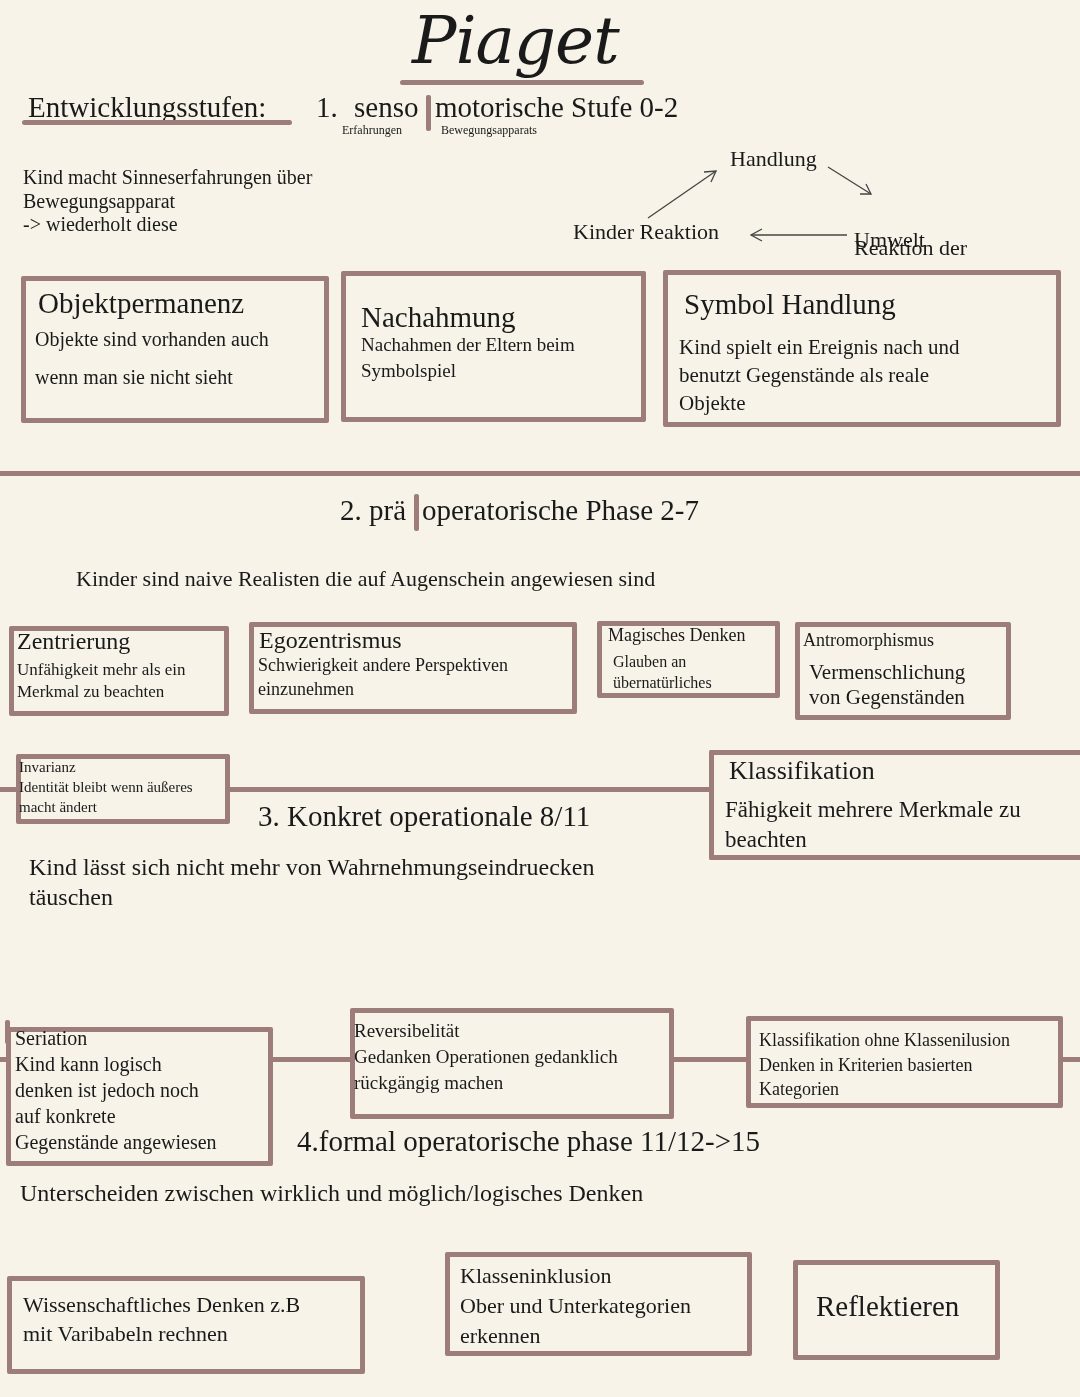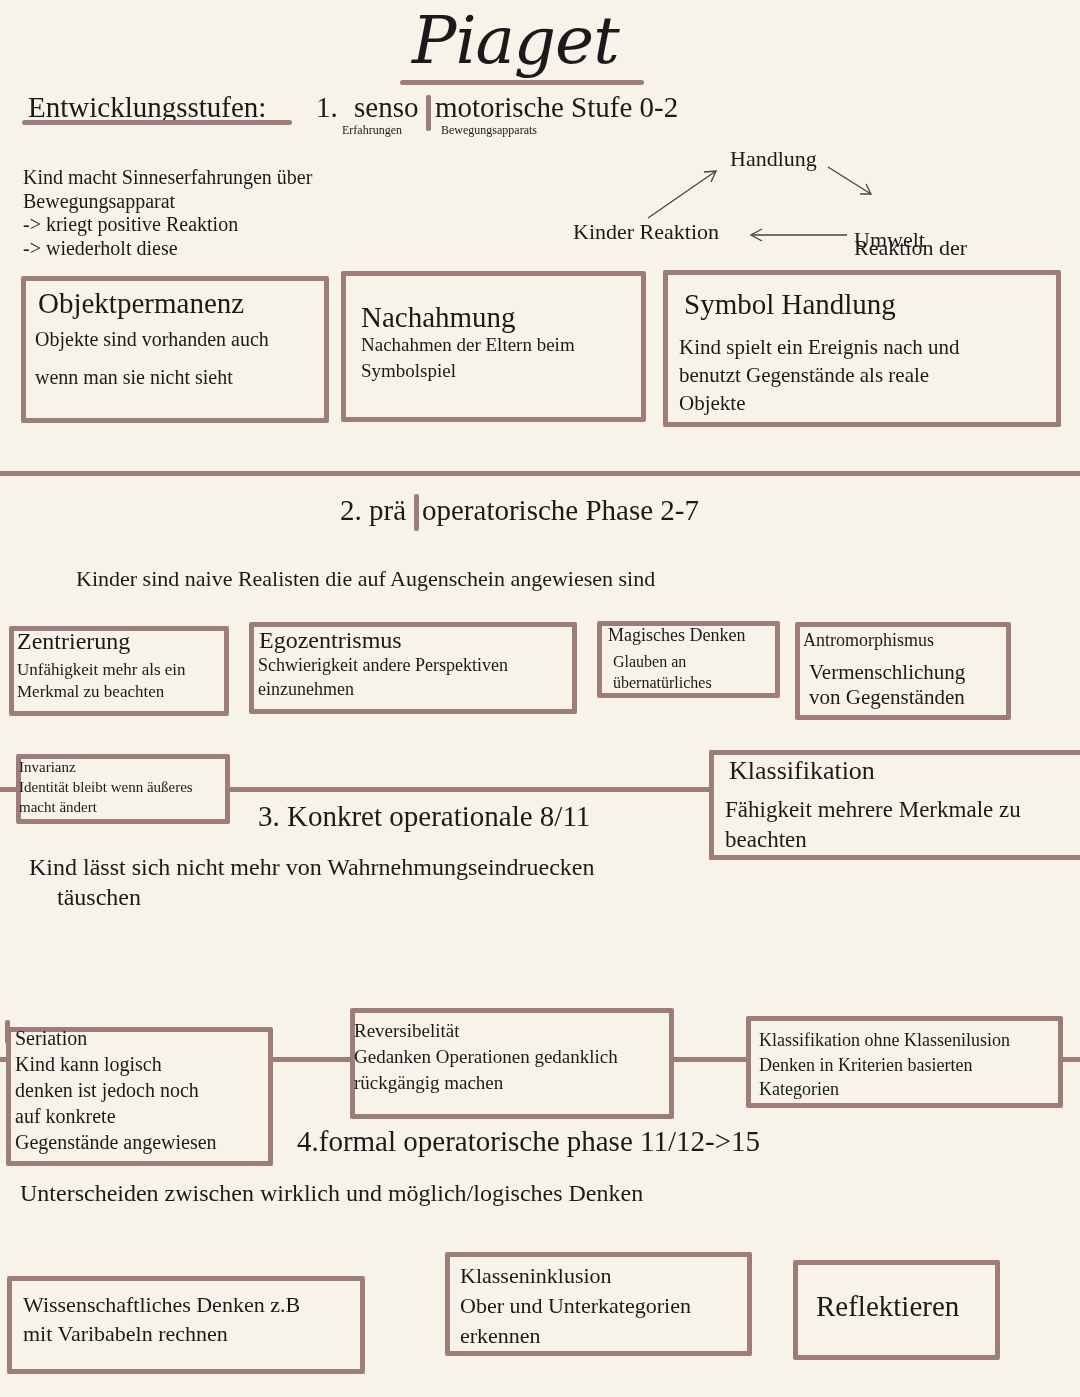--- a/index.html
+++ b/index.html
@@ -39,21 +39,20 @@
 <div class="abs t" style="left:316px; top:90px; font-size:29px;">1.</div>
 <div class="abs t" style="left:354px; top:90px; font-size:29px;">senso</div>
 <div class="vline" style="left:426px; top:95px; height:36px;"></div>
 <div class="abs t" style="left:435px; top:90px; font-size:29px;">motorische Stufe 0-2</div>
 <div class="abs t" style="left:342px; top:123px; font-size:12px;">Erfahrungen</div>
 <div class="abs t" style="left:441px; top:123px; font-size:12px;">Bewegungsapparats</div>
 
 <div class="abs" style="left:23px; top:166px; font-size:20px; line-height:25.5px;">
   <div class="t">Kind macht Sinneserfahrungen über</div>
   <div class="t">Bewegungsapparat</div>
-  <div class="t">-&gt; kriegt positive Reaktion</div>
   <div class="t">-&gt; wiederholt diese</div>
 </div>
 
 <div class="abs t" style="left:721px; top:146px; font-size:22px;margin-left:9px;">Handlung</div>
 <div class="abs t" style="left:854px; top:199px; font-size:22px;margin-top:36px;">Reaktion der</div>
 <div class="abs t" style="left:854px; top:227px; font-size:22px;">Umwelt</div>
 <div class="abs t" style="left:573px; top:219px; font-size:22px;">Kinder Reaktion</div>
 
 <svg class="arrow" style="left:0; top:0;" width="1080" height="260">
   <line x1="648" y1="218" x2="716" y2="171" stroke="#444" stroke-width="1.3"></line>
@@ -116,21 +115,21 @@
 <div class="abs t" style="left:19px; top:799px; font-size:15px;">macht ändert</div>
 
 <div class="abs t" style="left:258px; top:799px; font-size:29px;">3. Konkret operationale 8/11</div>
 
 <div class="box" style="left:709px; top:750px; width:380px; height:110px; border-right:none;"></div>
 <div class="abs t" style="left:729px; top:756px; font-size:26px;">Klassifikation</div>
 <div class="abs t" style="left:725px; top:796px; font-size:23px;">Fähigkeit mehrere Merkmale zu</div>
 <div class="abs t" style="left:725px; top:826px; font-size:23px;">beachten</div>
 
 <div class="abs t" style="left:29px; top:853px; font-size:24px;">Kind lässt sich nicht mehr von Wahrnehmungseindruecken</div>
-<div class="abs t" style="left:29px; top:883px; font-size:24px;margin-left:28px;">täuschen</div>
+<div class="abs t" style="left:29px; top:883px; font-size:24px;">täuschen</div>
 
 <div class="hline" style="left:0; top:1057px; width:10px;"></div>
 <div class="vline" style="left:5px; top:1020px; height:24px;"></div>
 <div class="hline" style="left:270px; top:1057px; width:82px;"></div>
 <div class="hline" style="left:672px; top:1057px; width:78px;"></div>
 <div class="hline" style="left:1062px; top:1057px; width:18px;"></div>
 
 <div class="box" style="left:6px; top:1027px; width:267px; height:139px;"></div>
 <div class="abs t" style="left:15px; top:1027px; font-size:20px;">Seriation</div>
 <div class="abs t" style="left:15px; top:1053px; font-size:20px;">Kind kann logisch</div>

